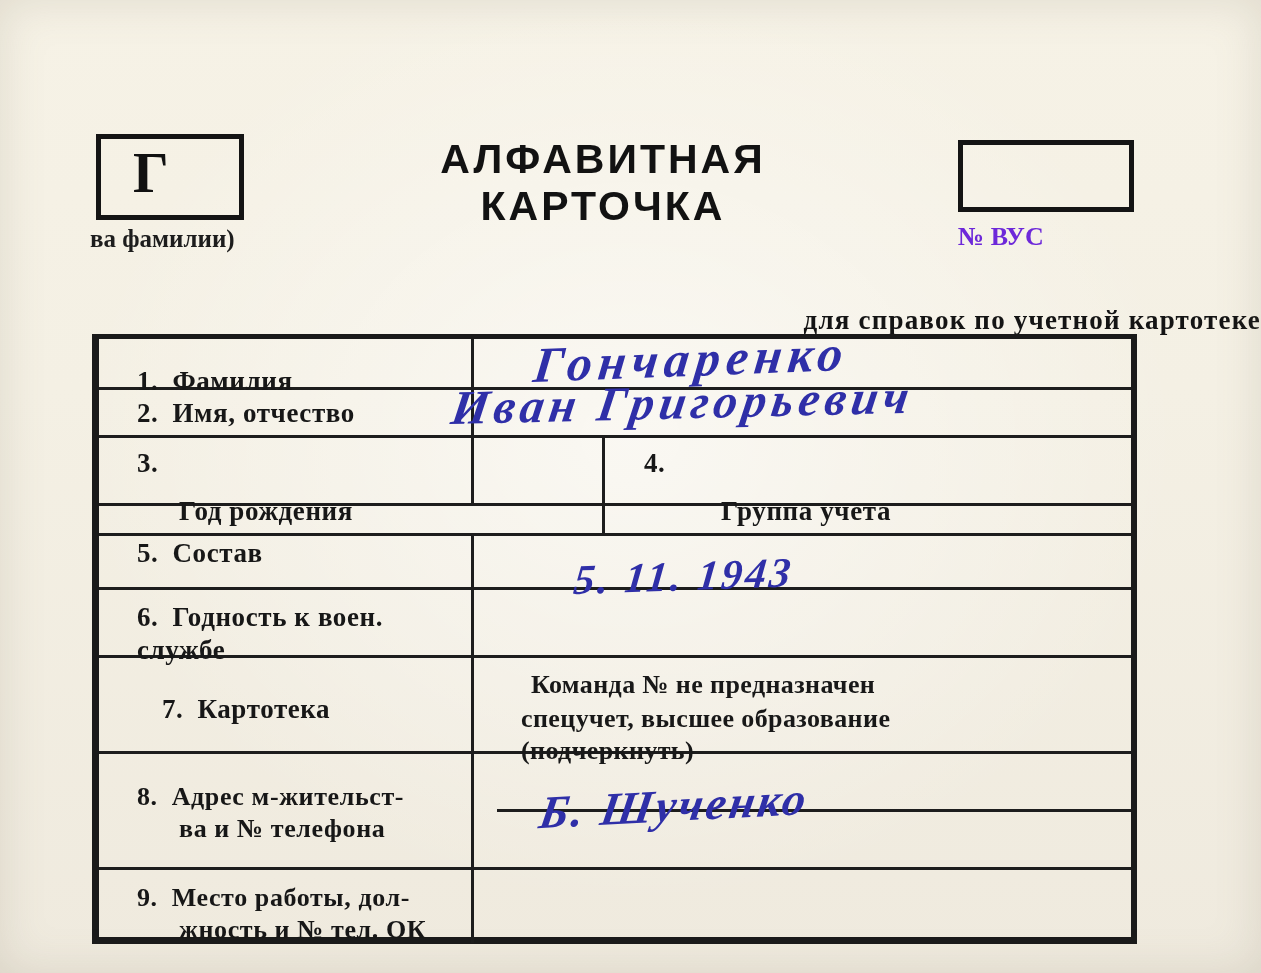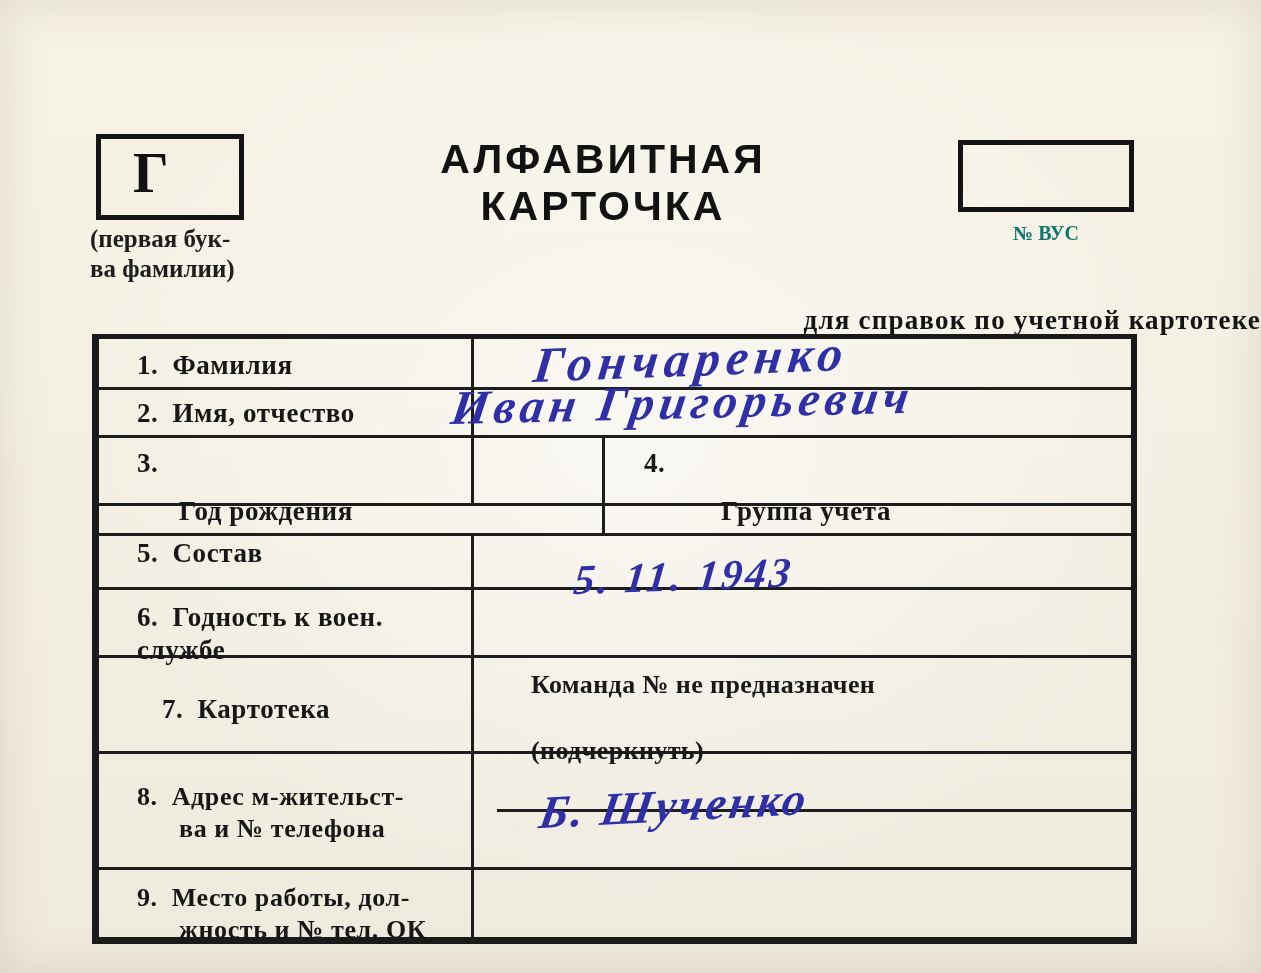--- a/index.html
+++ b/index.html
@@ -82,24 +82,24 @@
     width: 176px;
     height: 72px;
     border: 5px solid #141414;
     box-sizing: border-box;
   }
   .vus-caption {
     position: absolute;
     left: 958px;
     top: 222px;
     width: 176px;
-    text-align: center;
-    font-size: 20px;
-    font-weight: bold;
-    color: #0f766e;
+    text-align: left;
+    font-size: 26px;
+    font-weight: bold;
+    color: #6d28d9;
   }
   .subtitle {
     position: absolute;
     left: 0;
     top: 305px;
     width: 1261px;
     text-align: right;
     font-family: "Liberation Serif", serif;
     font-size: 27px;
     font-weight: bold;
@@ -193,21 +193,20 @@
 </head>
 <body>
 
 <div id="card">
   <div id="paper-texture"></div>
 
   <div class="letter-box">
     <span class="letter">Г</span>
   </div>
   <div class="letter-caption">
-    <div>(первая бук-</div>
     <div>ва фамилии)</div>
   </div>
 
   <div class="main-title">АЛФАВИТНАЯ КАРТОЧКА</div>
 
   <div class="vus-box"></div>
   <div class="vus-caption">№  ВУС</div>
 
   <div class="subtitle">для справок по учетной картотеке</div>
 
@@ -222,21 +221,21 @@
     <div class="hline" style="left:0;   top:412px; width:1032px;"></div>
     <div class="hline" style="left:0;   top:528px; width:1032px;"></div>
 
     <div class="hline" style="left:398px; top:248px; width:634px;"></div>
     <div class="hline" style="left:398px; top:470px; width:634px;"></div>
 
     <div class="vline" style="left:372px; top:0; height:164px;"></div>
     <div class="vline" style="left:503px; top:96px; height:98px;"></div>
     <div class="vline" style="left:372px; top:194px; height:410px;"></div>
 
-    <div class="cell-label" style="left:38px; top:10px;">
+    <div class="cell-label" style="left:38px; top:26px;">
       <span class="num">1.</span><span>Фамилия</span>
     </div>
 
     <div class="cell-label" style="left:38px; top:58px;">
       <span class="num">2.</span><span>Имя, отчество</span>
     </div>
 
     <div class="cell-label" style="left:38px; top:108px;">
       <span class="num">3.</span>
     </div>
@@ -270,21 +269,24 @@
     </div>
 
     <div class="cell-label small" style="left:38px; top:516px;margin-top:27px;">
       <span class="num">9.</span><span>Место работы, дол-</span>
       <div style="margin-left:42px;">жность и № тел. ОК</div>
     </div>
 
     <div class="printed-note" style="left:432px; top:330px; width:600px;">
       <span>Команда  №                   не  предназначен</span>
     </div>
-    <div class="printed-note" style="left:432px; top:396px; width:400px;">
+    <div class="printed-note" style="left:422px; top:364px; width:610px;">
+      <span>спецучет,     высшее  образование</span>
+    </div>
+    <div class="printed-note" style="left:422px; top:396px; width:400px;">
       <span>(подчеркнуть)</span>
     </div>
   </div>
 
   <div class="hand surname">Гончаренко</div>
   <div class="hand name">Иван Григорьевич</div>
   <div class="hand date">5. 11. 1943</div>
   <div class="hand signature">Б. Шученко</div>
 
   <div id="edge-shadow"></div>

